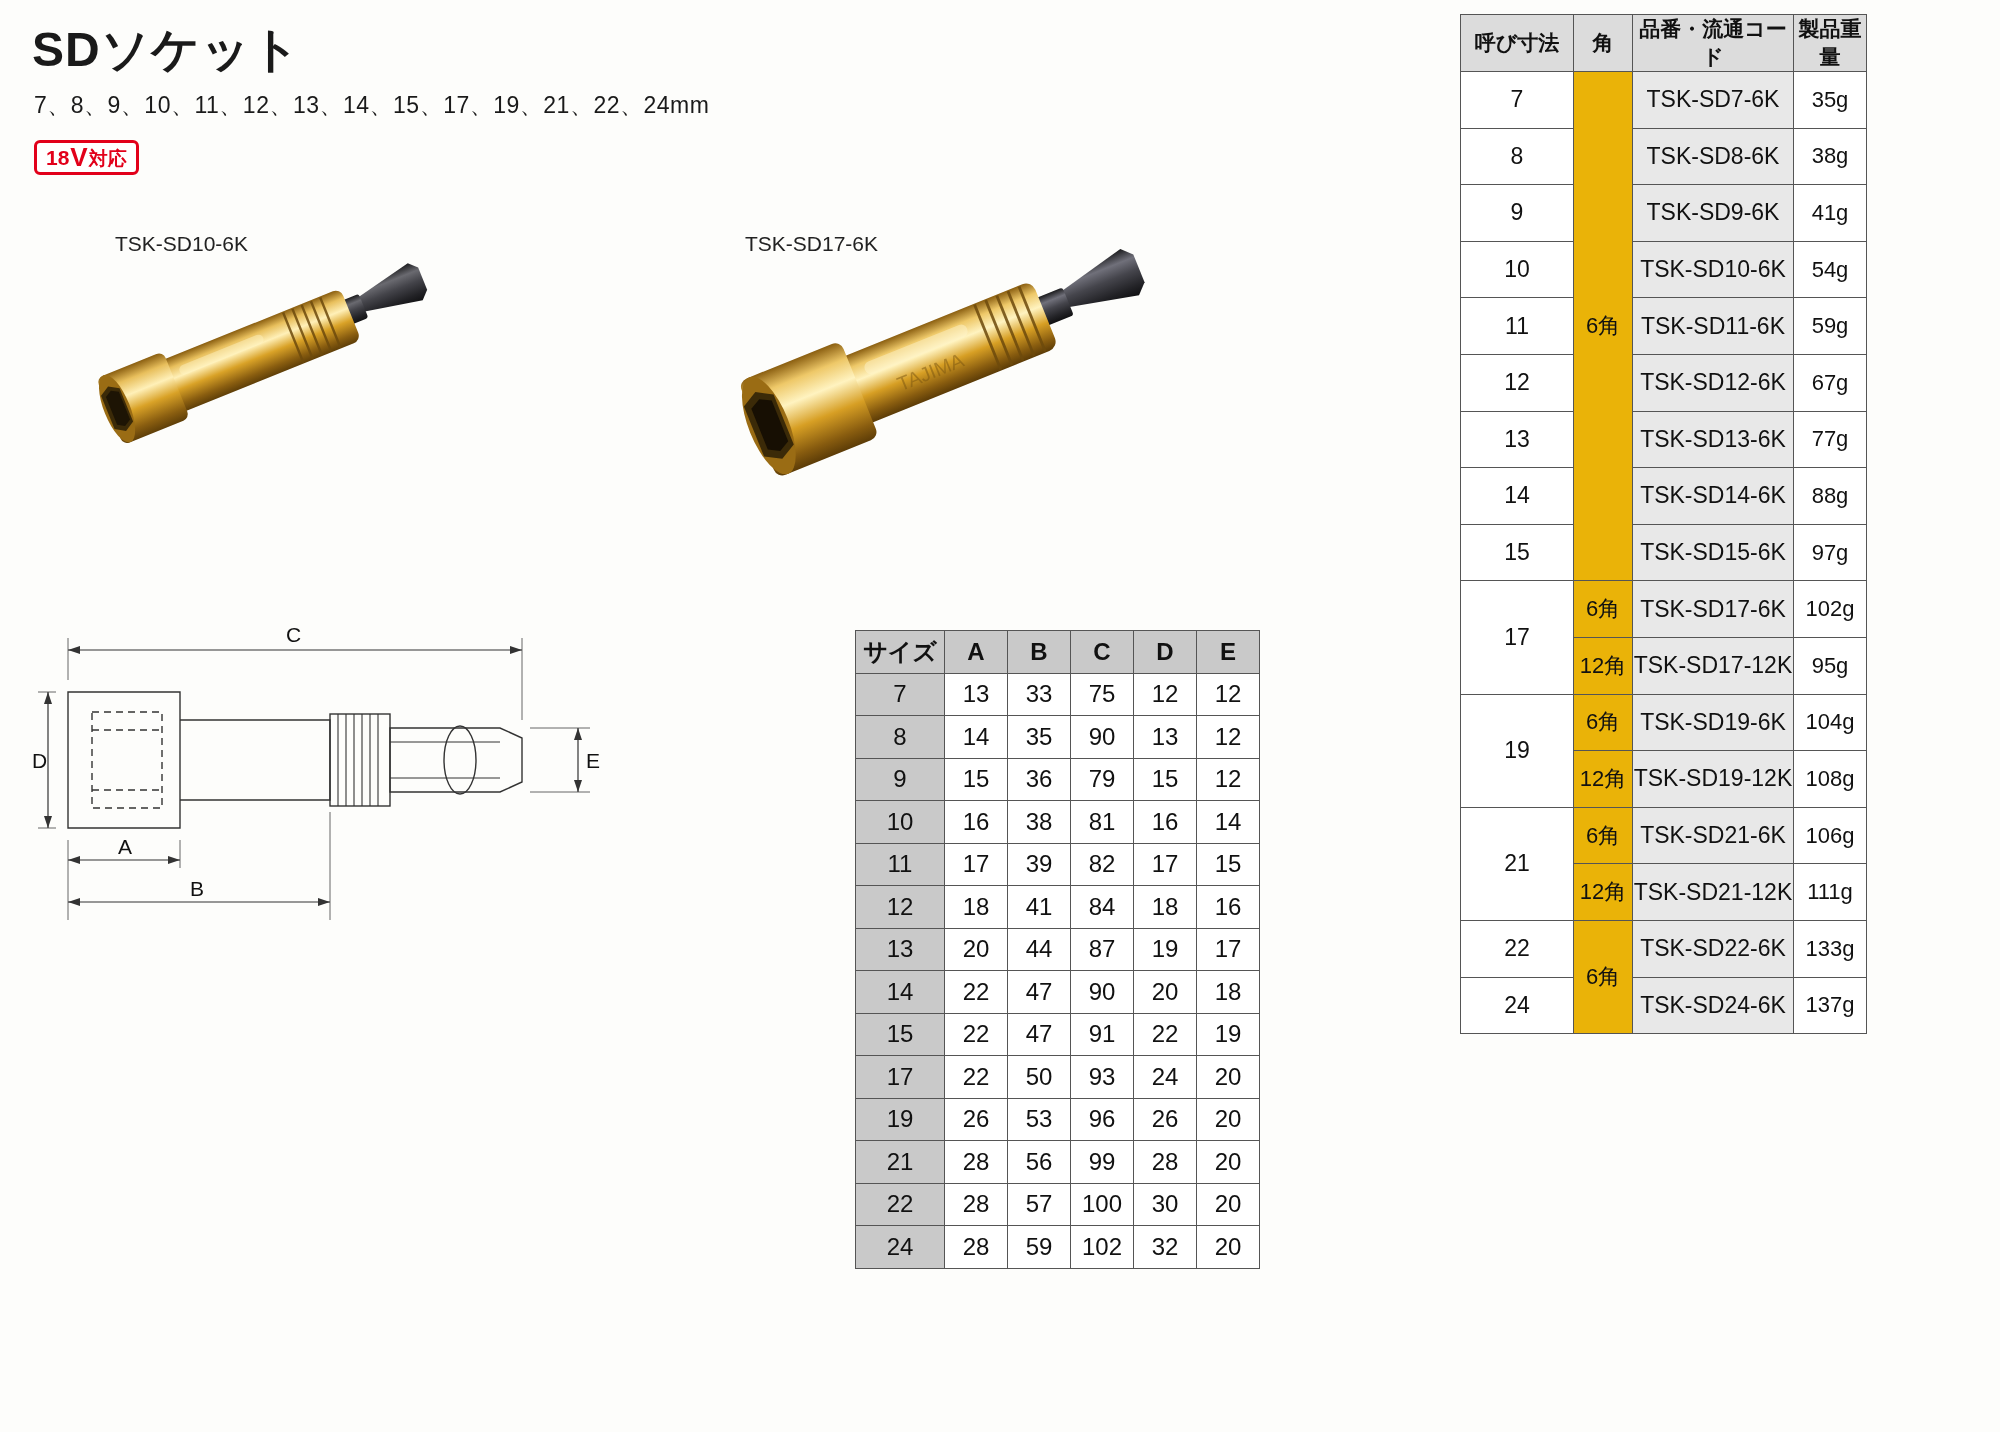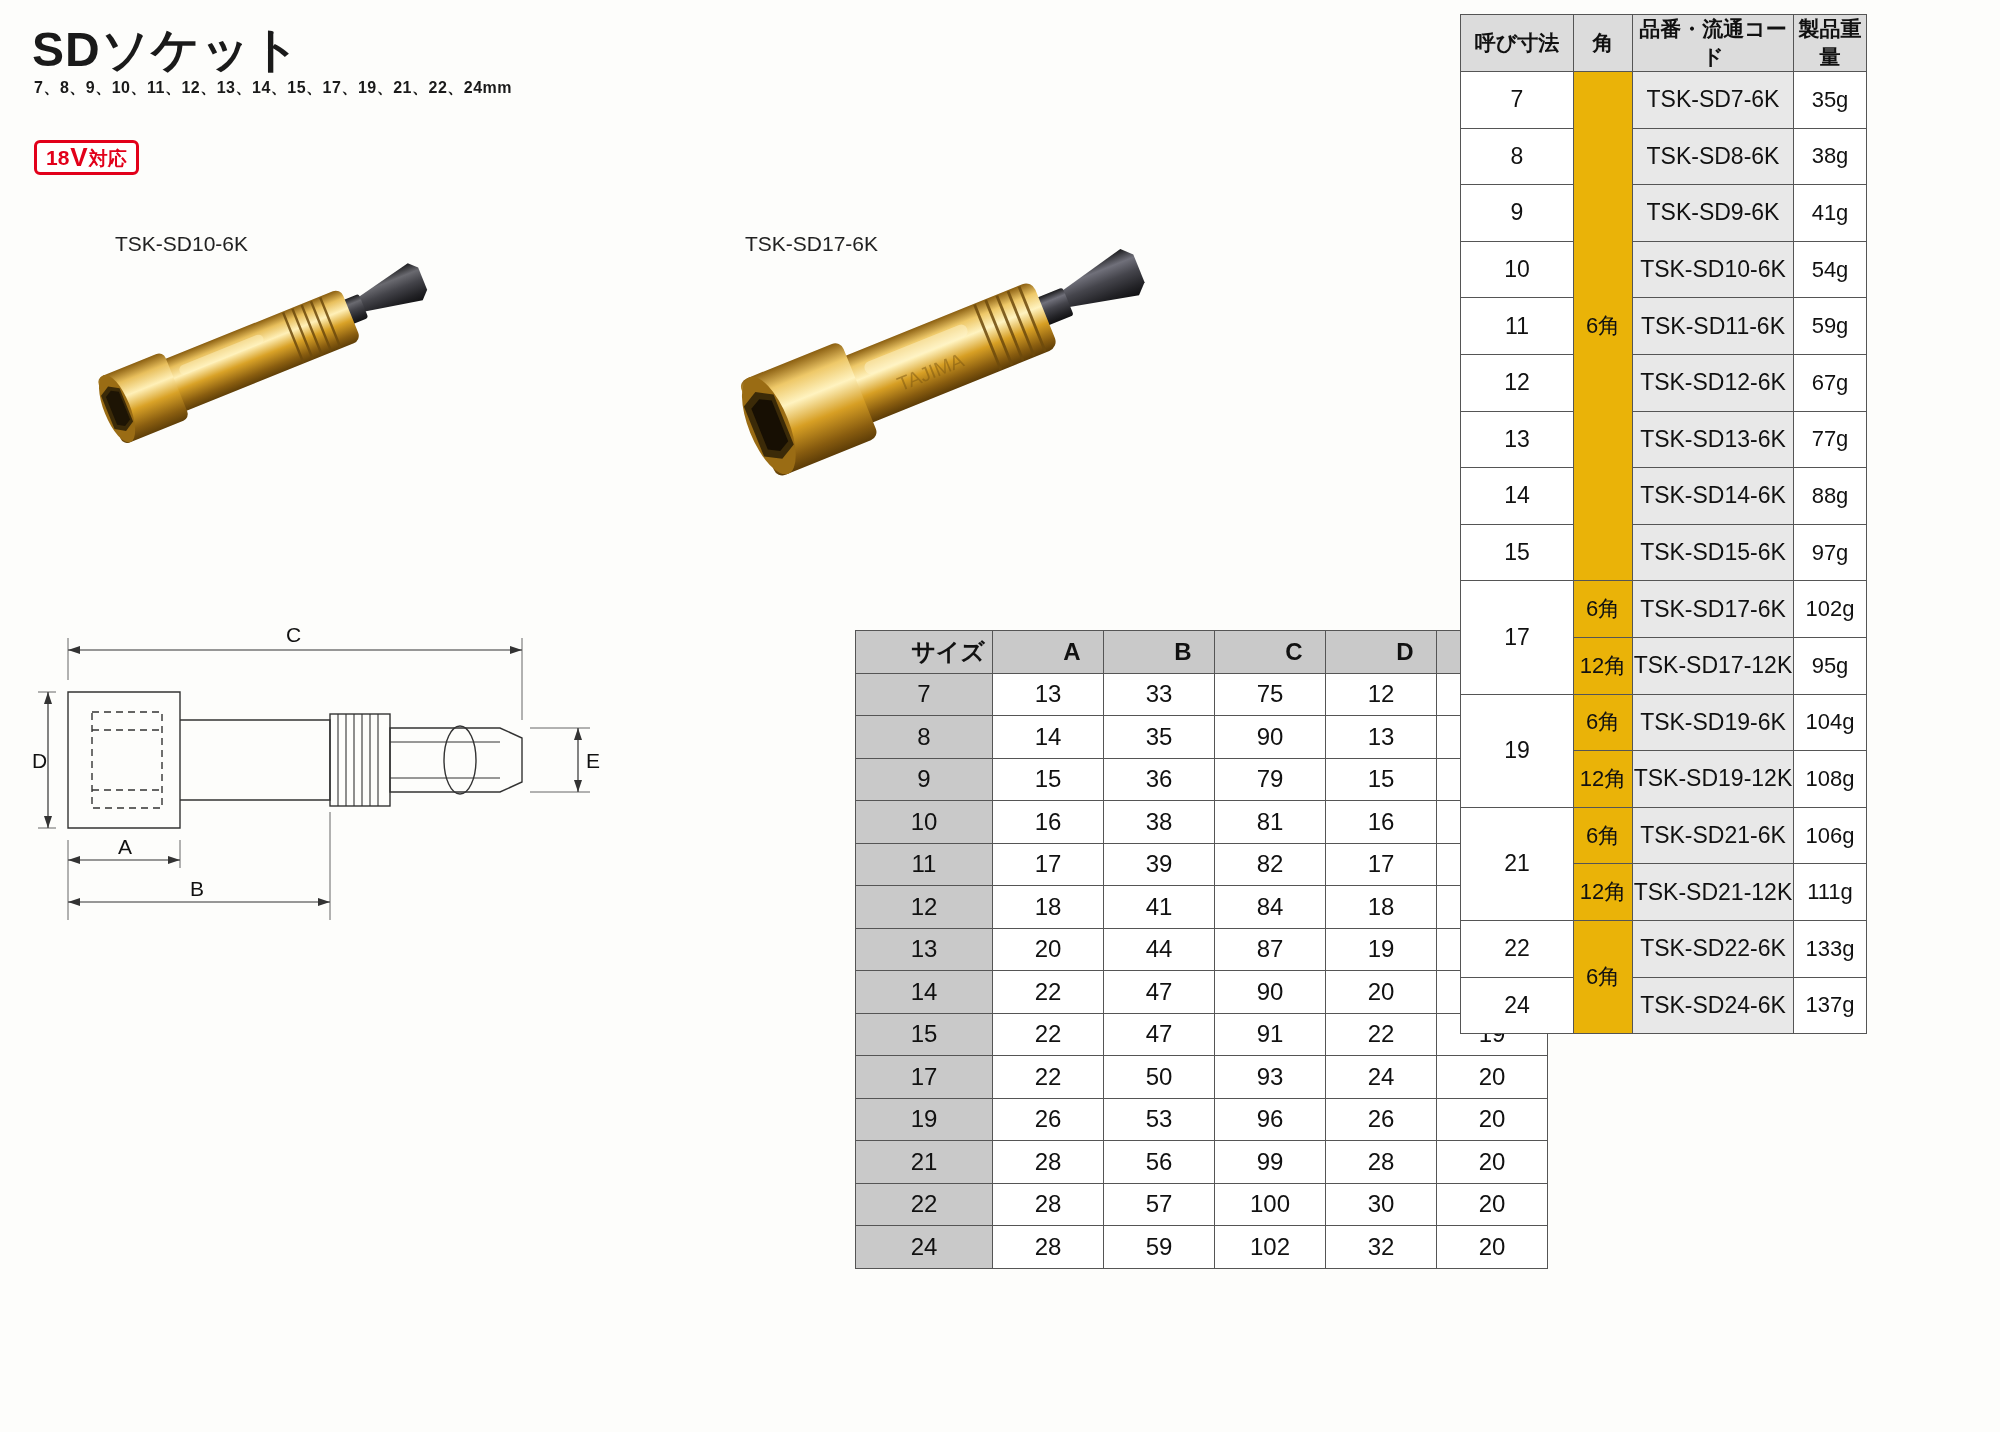--- a/index.html
+++ b/index.html
@@ -12,22 +12,22 @@
     overflow:hidden;
   }
   .page{position:absolute;inset:0;}
 
   
   .title{
     position:absolute;left:32px;top:18px;
     font-size:48px;font-weight:bold;letter-spacing:1px;
   }
   .subtitle{
-    position:absolute;left:34px;top:78px;
-    font-size:16px;font-weight:bold;letter-spacing:0.5px;
+    position:absolute;left:34px;top:90px;
+    font-size:23px;font-weight:normal;letter-spacing:0.5px;
   }
   .badge{
     position:absolute;left:34px;top:140px;
     border:3px solid #e2001a;border-radius:6px;
     color:#e2001a;font-weight:bold;
     padding:3px 9px 4px 9px;
     font-size:21px;line-height:1;
     display:flex;align-items:flex-end;gap:1px;
     background:#fff;
   }
@@ -50,21 +50,21 @@
     border:1px solid #555;
     text-align:center;
     font-size:24px;
     font-weight:normal;
     padding:0;
     background:#fff;
     color:#111;
   }
   #size-table{position:absolute;left:855px;top:630px;}
   #size-table td,#size-table th{width:62px;height:41.5px;}
-  #size-table th{background:#c9c9c9;font-weight:bold;padding-left:48px;}
+  #size-table th{background:#c9c9c9;font-weight:bold;}
   #size-table .sizecol{background:#c9c9c9;font-weight:normal;width:88px;}
   #size-table .hdr-size{width:88px;}
 
   #part-table{position:absolute;left:1460px;top:14px;}
   #part-table td,#part-table th{
     font-size:23px;height:55.6px;
   }
   #part-table th{background:#dcdcdc;font-weight:bold;font-size:21px;}
   #part-table .c-size{width:112px;background:#fff;}
   #part-table .c-kaku{width:58px;background:#eab308;font-size:22px;}

